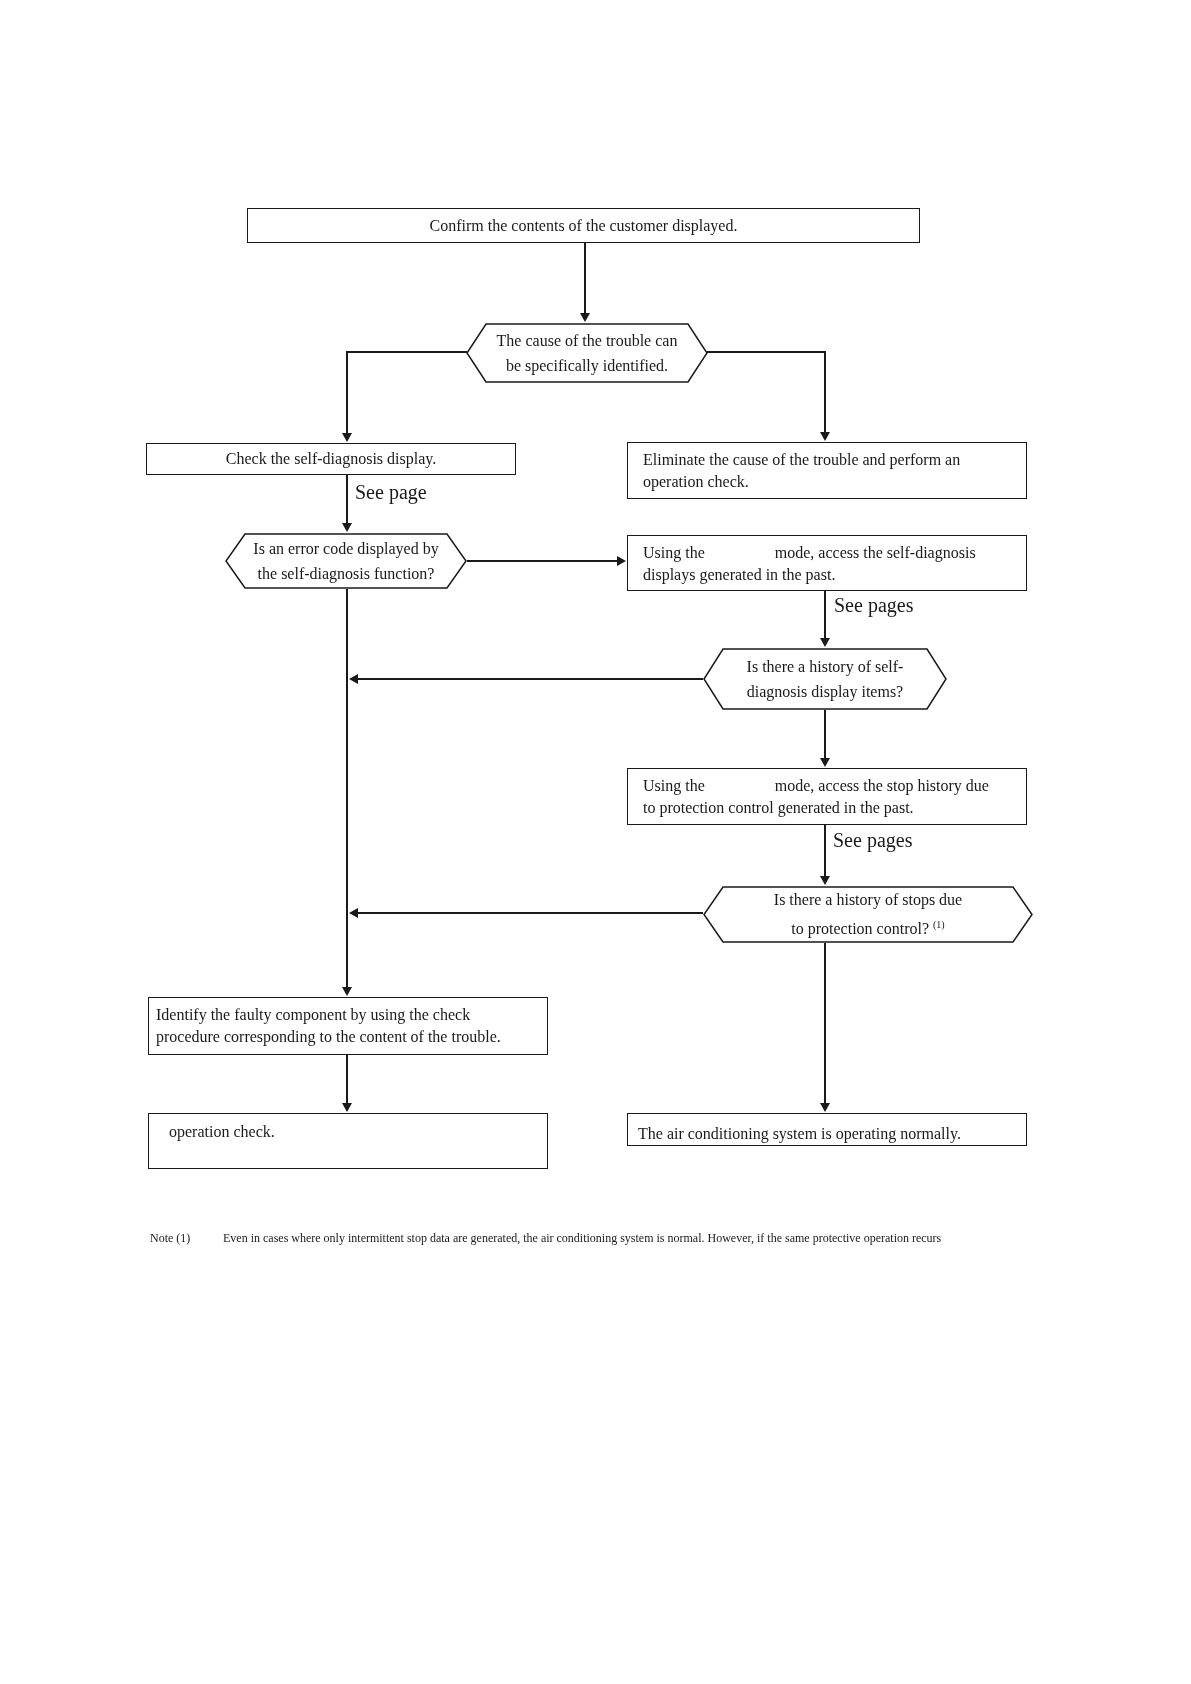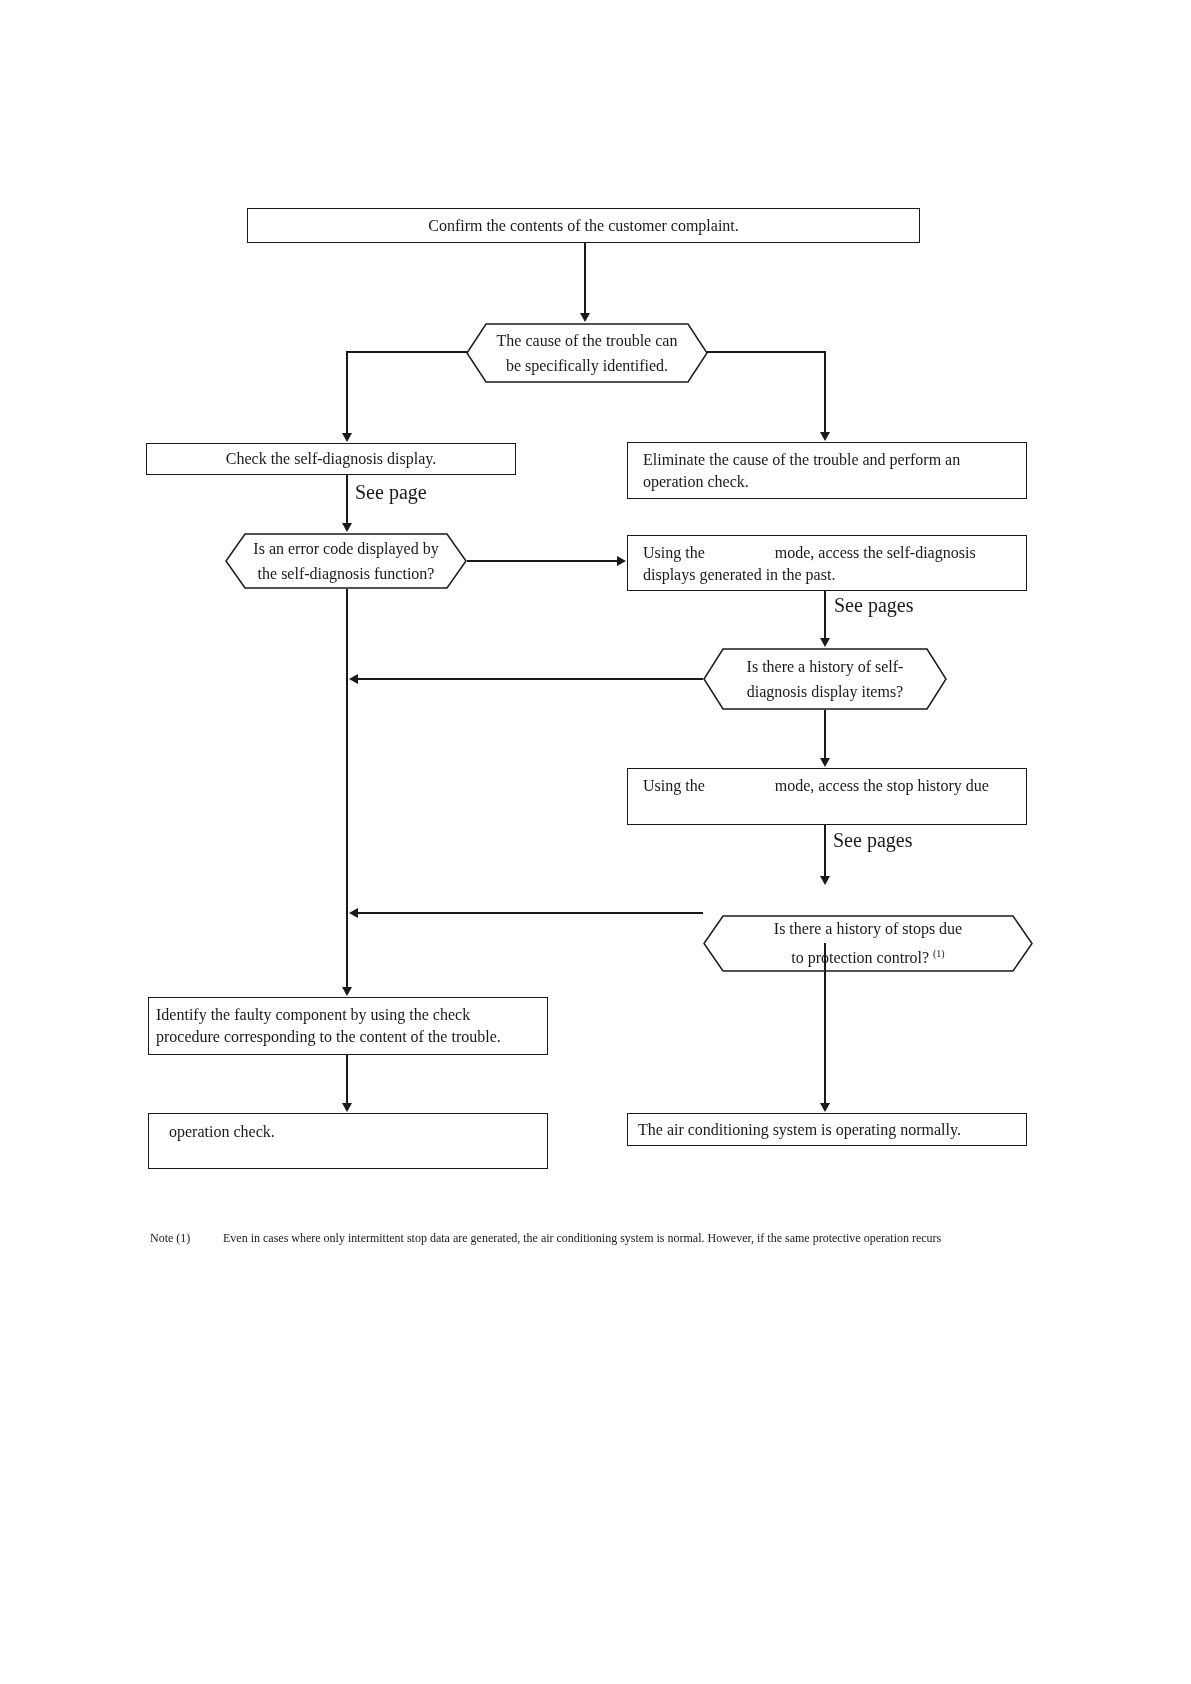--- a/index.html
+++ b/index.html
@@ -43,51 +43,52 @@
   }
   #note .note-label{width:73px;flex:0 0 73px;white-space:nowrap;}
   #note .note-line{white-space:nowrap;}
 </style>
 </head>
 <body>
 
 <div id="canvas">
 
   <div class="box center-text" style="left:247px;top:208px;width:673px;height:35px;">
-    <span class="ln">Confirm the contents of the customer complaint.</span>
+    <span class="ln">Confirm the contents of the customer displayed.</span>
   </div>
 
   <div class="box center-text" style="left:146px;top:443px;width:370px;height:32px;">
     <span class="ln">Check the self-diagnosis display.</span>
   </div>
 
   <div class="box" style="left:627px;top:442px;width:400px;height:57px;padding:6px 10px 0 15px;">
     <div class="ln">Eliminate the cause of the trouble and perform an</div>
     <div class="ln">operation check.</div>
   </div>
 
   <div class="box" style="left:627px;top:535px;width:400px;height:56px;padding:6px 10px 4px 15px;">
     <div class="ln"><span>Using the</span><span class="blank"></span><span>mode, access the self-diagnosis</span></div>
     <div class="ln">displays generated in the past.</div>
   </div>
 
   <div class="box" style="left:627px;top:768px;width:400px;height:57px;padding:6px 10px 0 15px;">
     <div class="ln"><span>Using the</span><span class="blank"></span><span>mode, access the stop history due</span></div>
+    <div class="ln">to protection control generated in the past.</div>
   </div>
 
   <div class="box" style="left:148px;top:997px;width:400px;height:58px;padding:6px 0 0 7px;">
     <div class="ln">Identify the faulty component by using the check</div>
     <div class="ln">procedure corresponding to the content of the trouble.</div>
   </div>
 
   <div class="box" style="left:148px;top:1113px;width:400px;height:56px;padding:7px 6px 0 20px;">
     <div class="ln">operation check.</div>
   </div>
 
-  <div class="box" style="left:627px;top:1113px;width:400px;height:33px;display:flex;align-items:center;padding-left:10px;">
+  <div class="box" style="left:627px;top:1113px;width:400px;height:33px;display:flex;align-items:flex-end;padding-left:10px;">
     <span class="ln">The air conditioning system is operating normally.</span>
   </div>
 
   <div class="hex" style="left:466px;top:323px;width:242px;height:60px;">
     <svg width="242" height="60" viewBox="0 0 242 60">
       <polygon points="20,1 222,1 241,30 222,59 20,59 1,30" fill="#ffffff" stroke="#1a1a1a" stroke-width="1.5"></polygon>
     </svg>
     <div class="hex-text">
       <div class="ln">The cause of the trouble can</div>
       <div class="ln">be specifically identified.</div>
@@ -107,21 +108,21 @@
   <div class="hex" style="left:703px;top:648px;width:244px;height:62px;">
     <svg width="244" height="62" viewBox="0 0 244 62">
       <polygon points="20,1 224,1 243,31 224,61 20,61 1,31" fill="#ffffff" stroke="#1a1a1a" stroke-width="1.5"></polygon>
     </svg>
     <div class="hex-text">
       <div class="ln">Is there a history of self-</div>
       <div class="ln">diagnosis display items?</div>
     </div>
   </div>
 
-  <div class="hex" style="left:703px;top:886px;width:330px;height:57px;margin-top:29px;">
+  <div class="hex" style="left:703px;top:886px;width:330px;height:57px;">
     <svg width="330" height="57" viewBox="0 0 330 57">
       <polygon points="20,1 310,1 329,28.5 310,56 20,56 1,28.5" fill="#ffffff" stroke="#1a1a1a" stroke-width="1.5"></polygon>
     </svg>
     <div class="hex-text">
       <div class="ln">Is there a history of stops due</div>
       <div class="ln"><span>to protection control?</span><sup class="ref">(1)</sup></div>
     </div>
   </div>
 
   <div class="edge-label" style="left:355px;top:481px;">See page</div>

